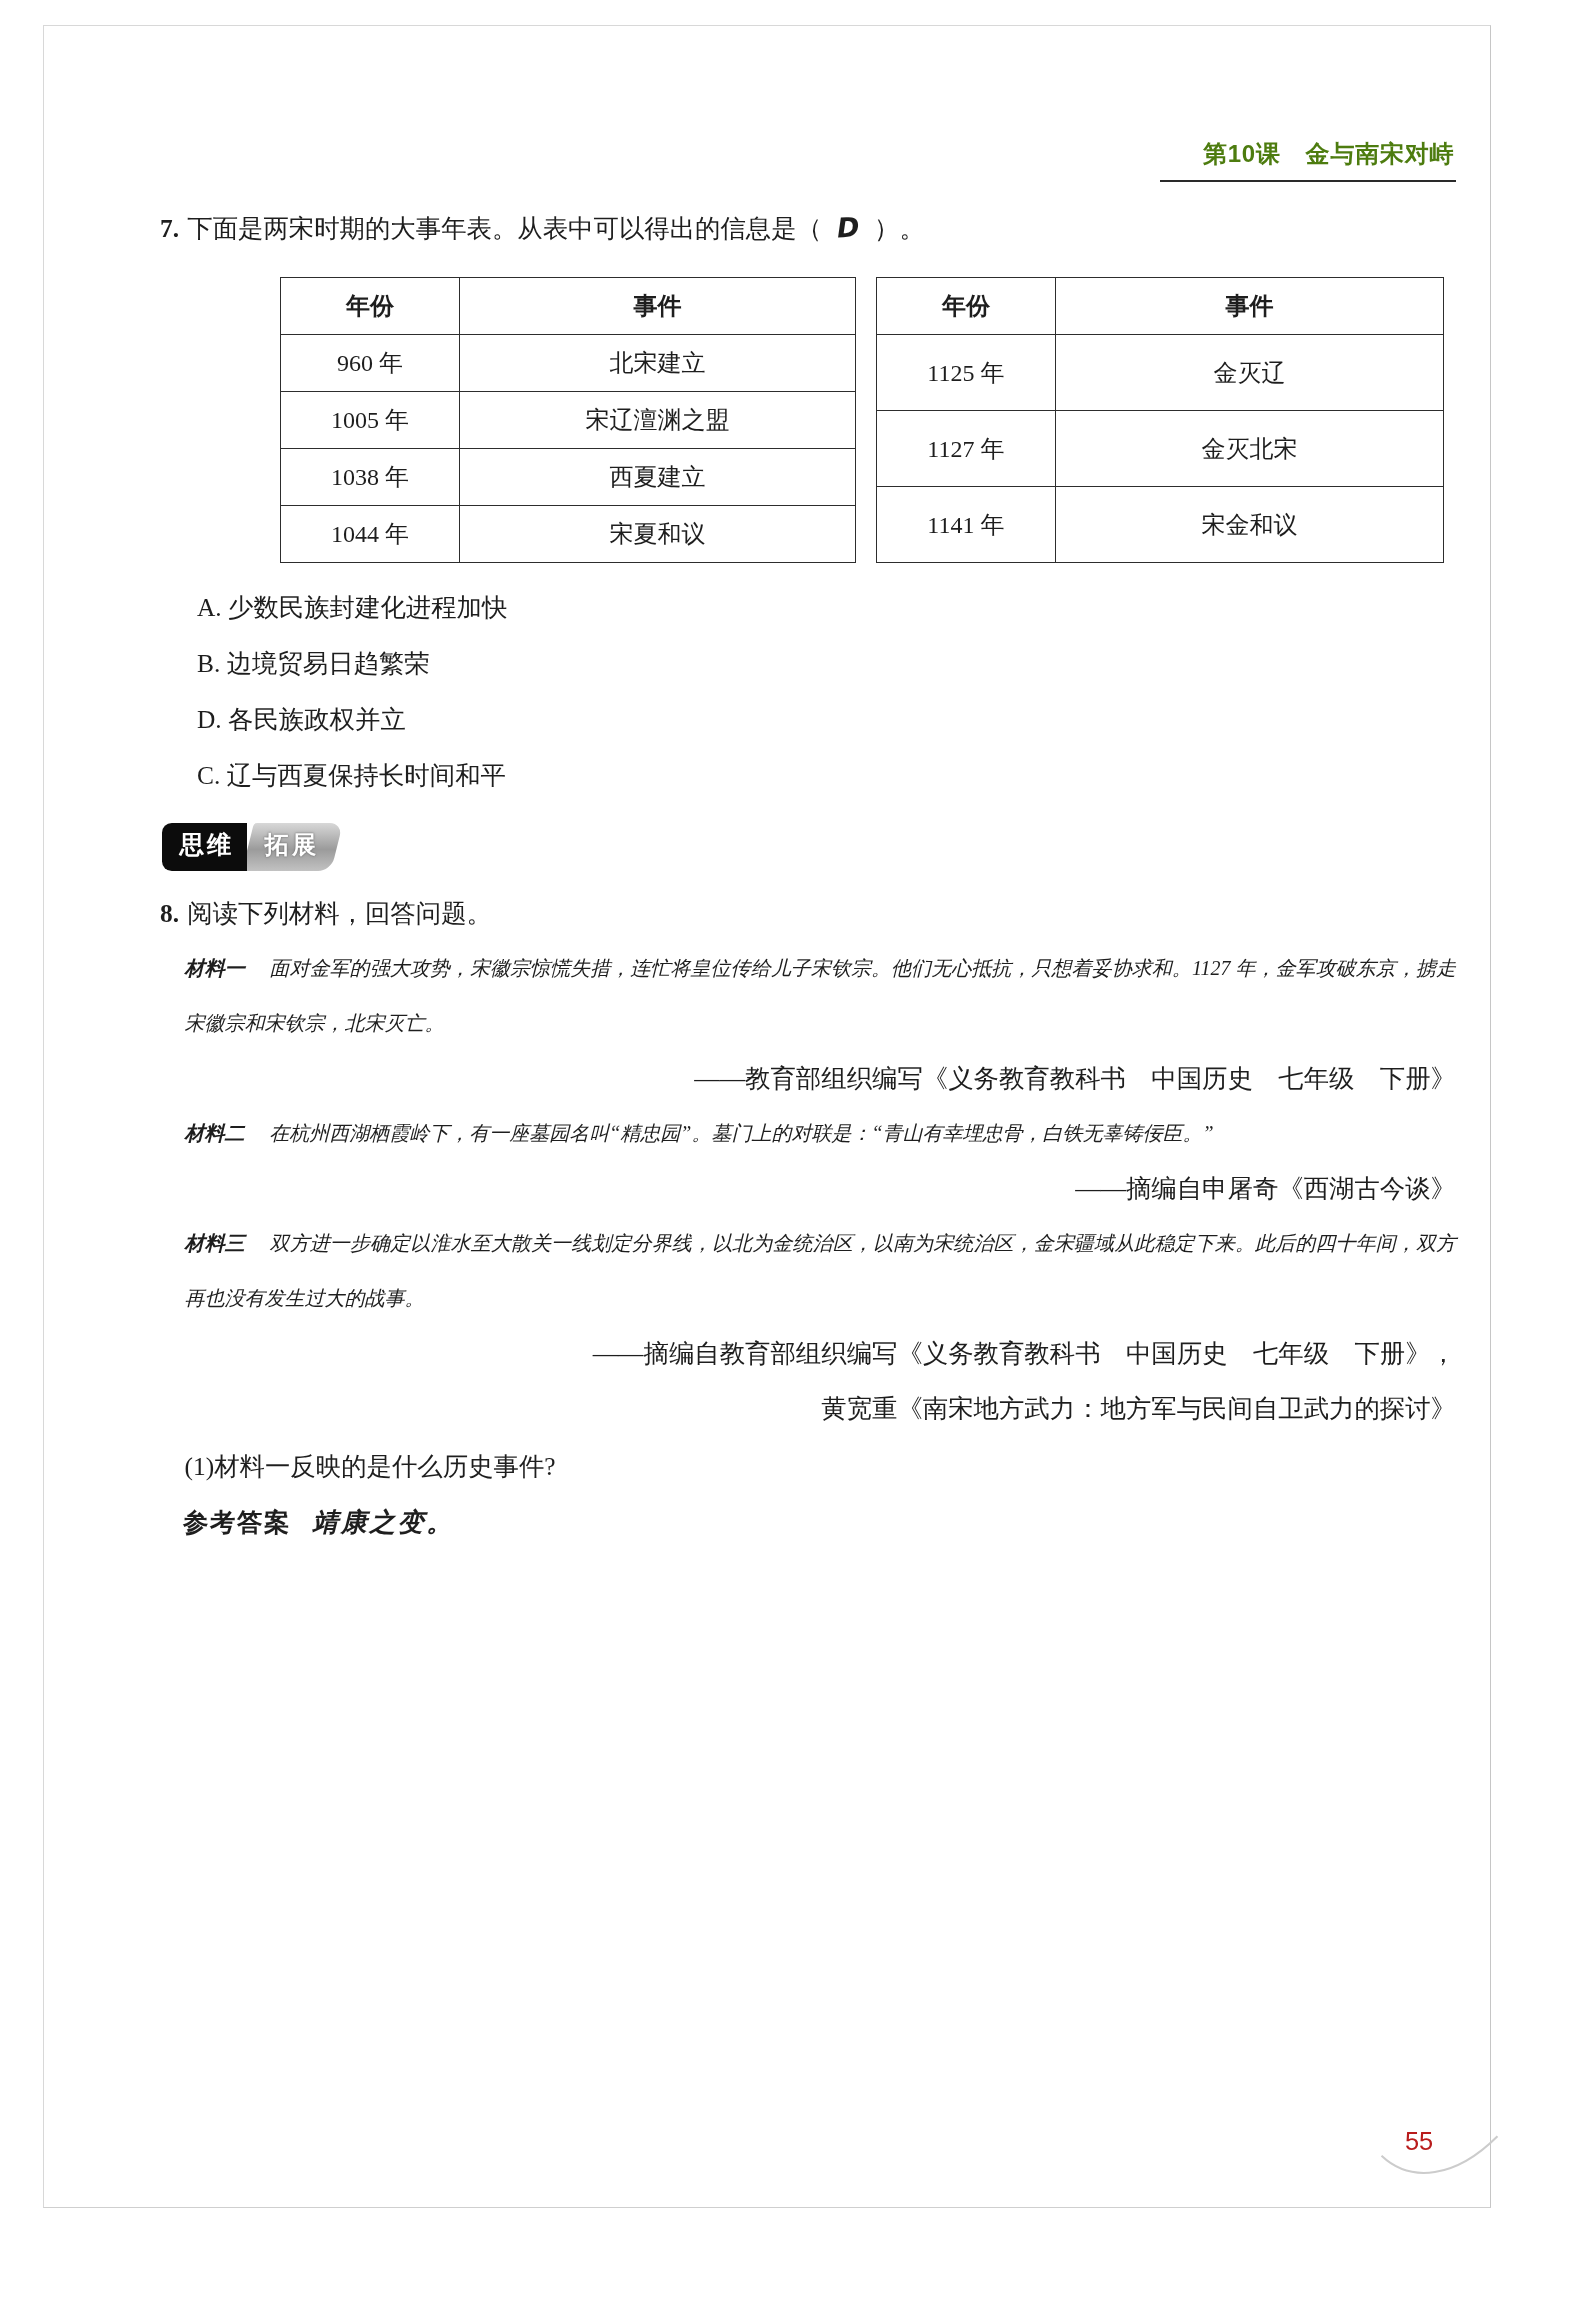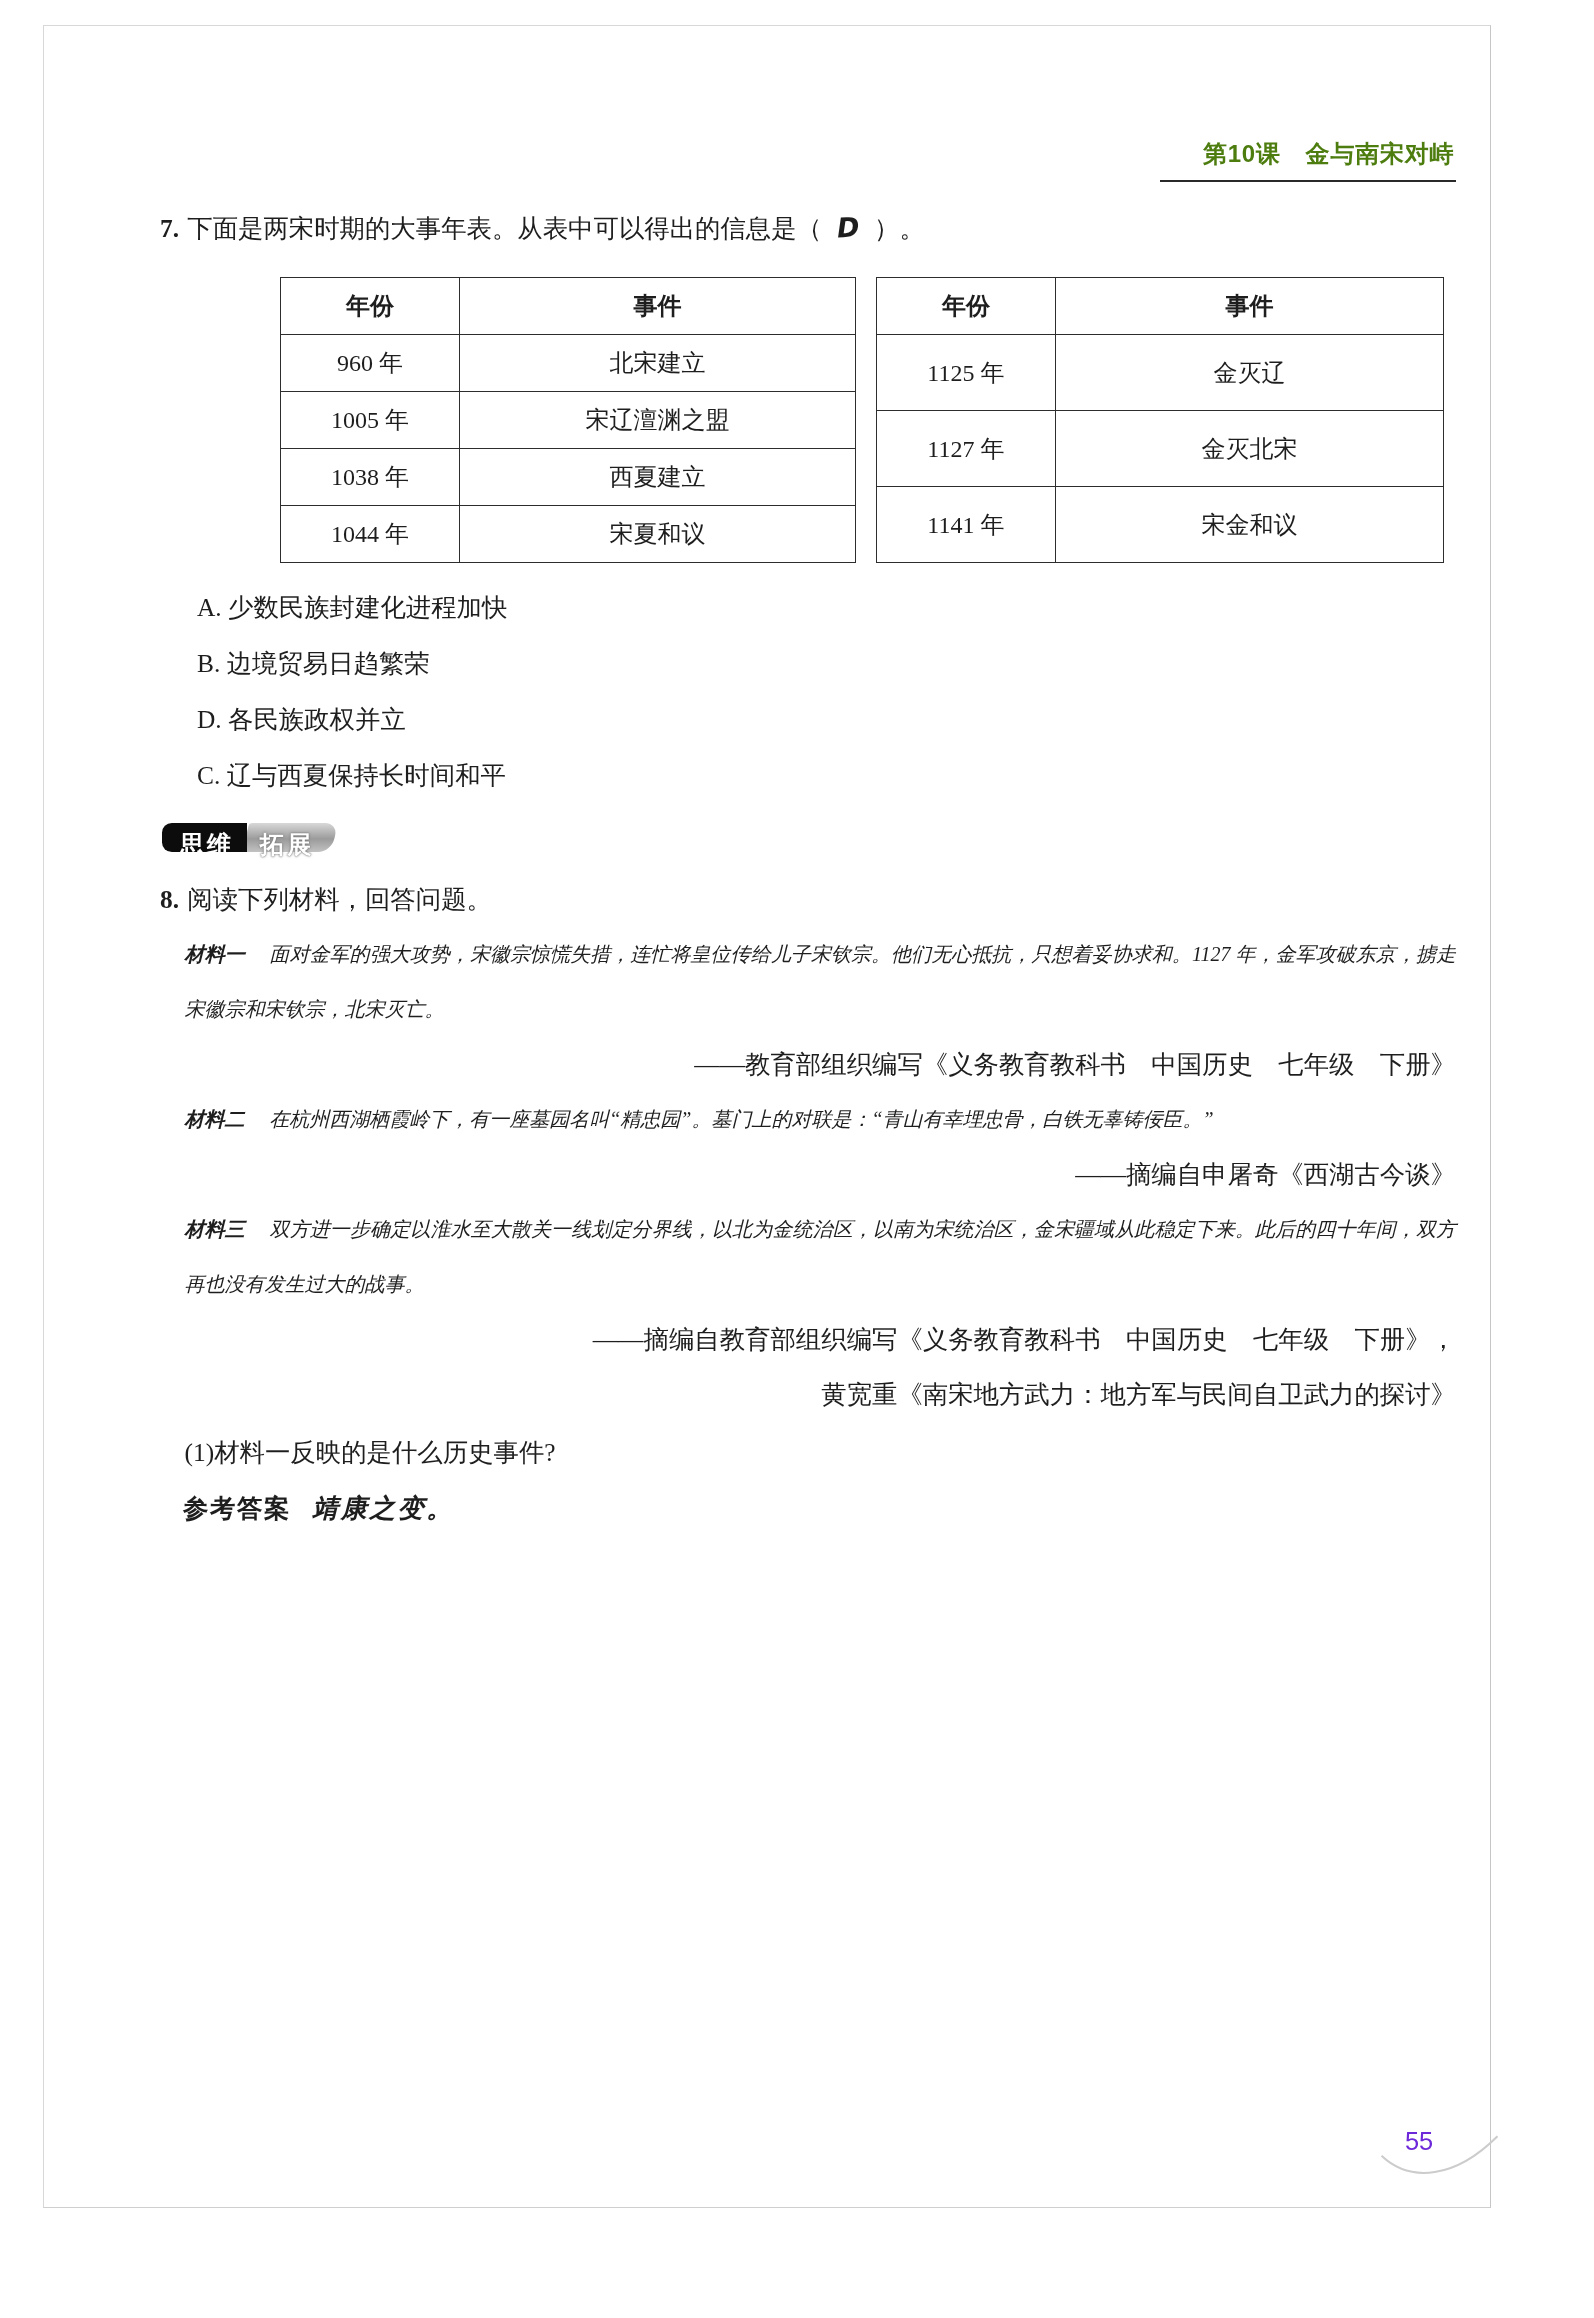--- a/index.html
+++ b/index.html
@@ -21,21 +21,21 @@
   .tables-wrap{display:flex;gap:20px;margin:21.3px 0 0 76px;padding-left:44px;}
   table.timeline{border-collapse:collapse;table-layout:fixed;}
   table.left-table{width:576px;}
   table.right-table{width:568px;}
   table.timeline th,table.timeline td{border:1.6px solid #2d2d2d;height:56px;
        text-align:center;vertical-align:middle;font-size:24px;padding:0 4.9px;}
   table.timeline th{font-family:"Liberation Sans","DejaVu Sans",sans-serif;font-weight:700;}
   .col-year{width:168px;}
   .options{margin:16.4px 0 0 37px;}
   .option{margin:0;font-size:25.4px;line-height:56px;}
-  .badge{display:inline-flex;align-items:stretch;margin:19.7px 0 0 1.6px;height:29px;
+  .badge{display:inline-flex;align-items:stretch;margin:19.7px 0 0 1.6px;height:48px;
        font-family:"Liberation Sans","DejaVu Sans",sans-serif;}
   .badge-left{background:#0c0c0c;color:#ffffff;font-weight:700;font-size:24.6px;
        line-height:43px;padding:0 13px 0 18px;border-radius:9.8px 0 0 9.8px;
        position:relative;z-index:2;letter-spacing:2.5px;}
   .badge-right{background:linear-gradient(180deg,#d8d8d8 0%,#9b9b9b 55%,#c2c2c2 100%);
        transform:skewX(-14deg);transform-origin:50% 100%;margin-left:-4.9px;
        border-radius:3.3px 13px 13px 3.3px;padding:0 18px 0 16.4px;z-index:1;}
   .badge-right-text{display:inline-block;transform:skewX(14deg);color:#ffffff;
        font-weight:700;font-size:24.6px;line-height:43px;letter-spacing:2.5px;
        text-shadow:0 0 2.5px #6e6e6e,0 0 0.8px #5a5a5a;}
@@ -43,21 +43,21 @@
   .material{margin:0 0 0 24.6px;}
   .material-text{margin:0;font-size:20px;line-height:55px;text-align:justify;font-style:italic;}
   .material-label{font-family:"Liberation Sans","DejaVu Sans",sans-serif;font-weight:700;margin-right:24.6px;}
   .material-source{margin:0;font-size:25.4px;line-height:55px;text-align:right;}
   .sub-question{margin:3.3px 0 0 24.6px;font-size:25.4px;line-height:55px;}
   .answer-row{margin:0 0 0 23px;font-size:25.4px;line-height:57px;}
   .answer-label{font-family:"Liberation Sans","DejaVu Sans",sans-serif;font-weight:700;letter-spacing:1.6px;}
   .answer-text{margin-left:21.3px;font-size:26px;letter-spacing:2.5px;}
   .corner-arc{position:absolute;left:1378px;top:2133px;}
   .page-number{position:absolute;left:1405px;top:2127px;
-       font-family:"Liberation Sans","DejaVu Sans",sans-serif;font-size:25.4px;color:#6d28d9;}
+       font-family:"Liberation Sans","DejaVu Sans",sans-serif;font-size:25.4px;color:#b91c1c;}
 </style>
 </head>
 <body>
 
 <div class="scan-edge"></div>
 
 <div class="content">
 
   <div class="page-header">
     <span class="page-header-title">第10课　金与南宋对峙</span>

